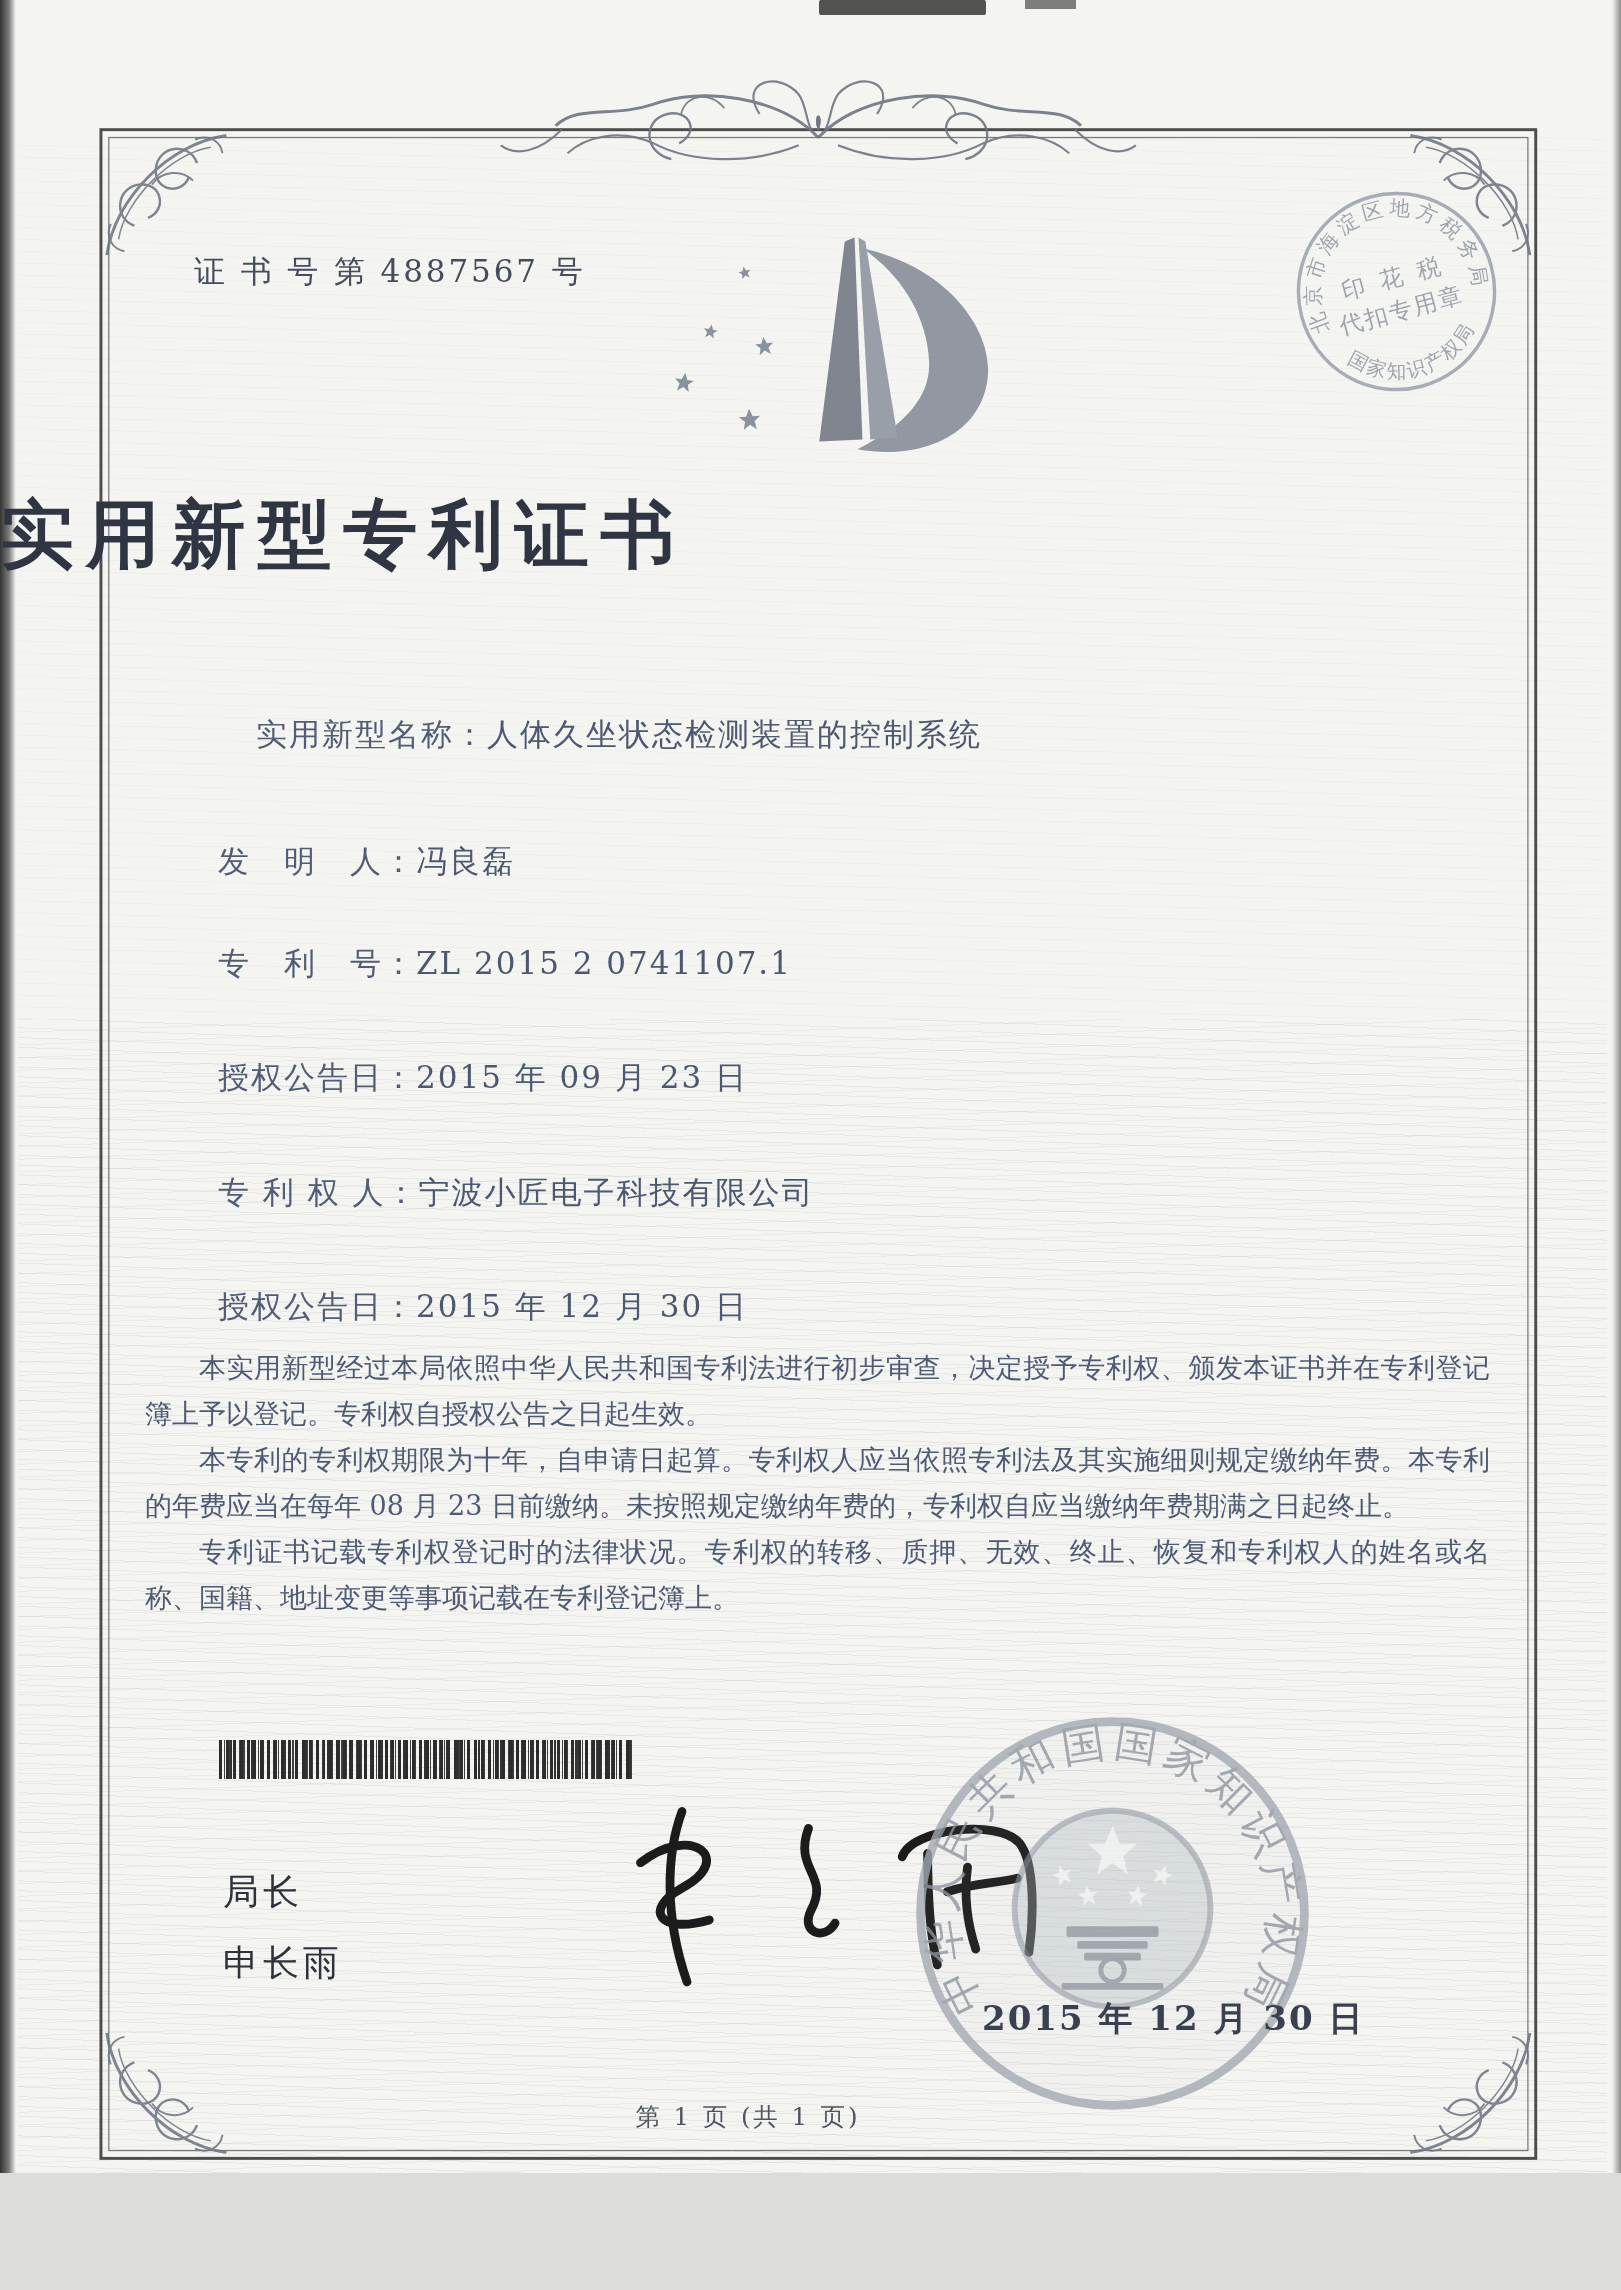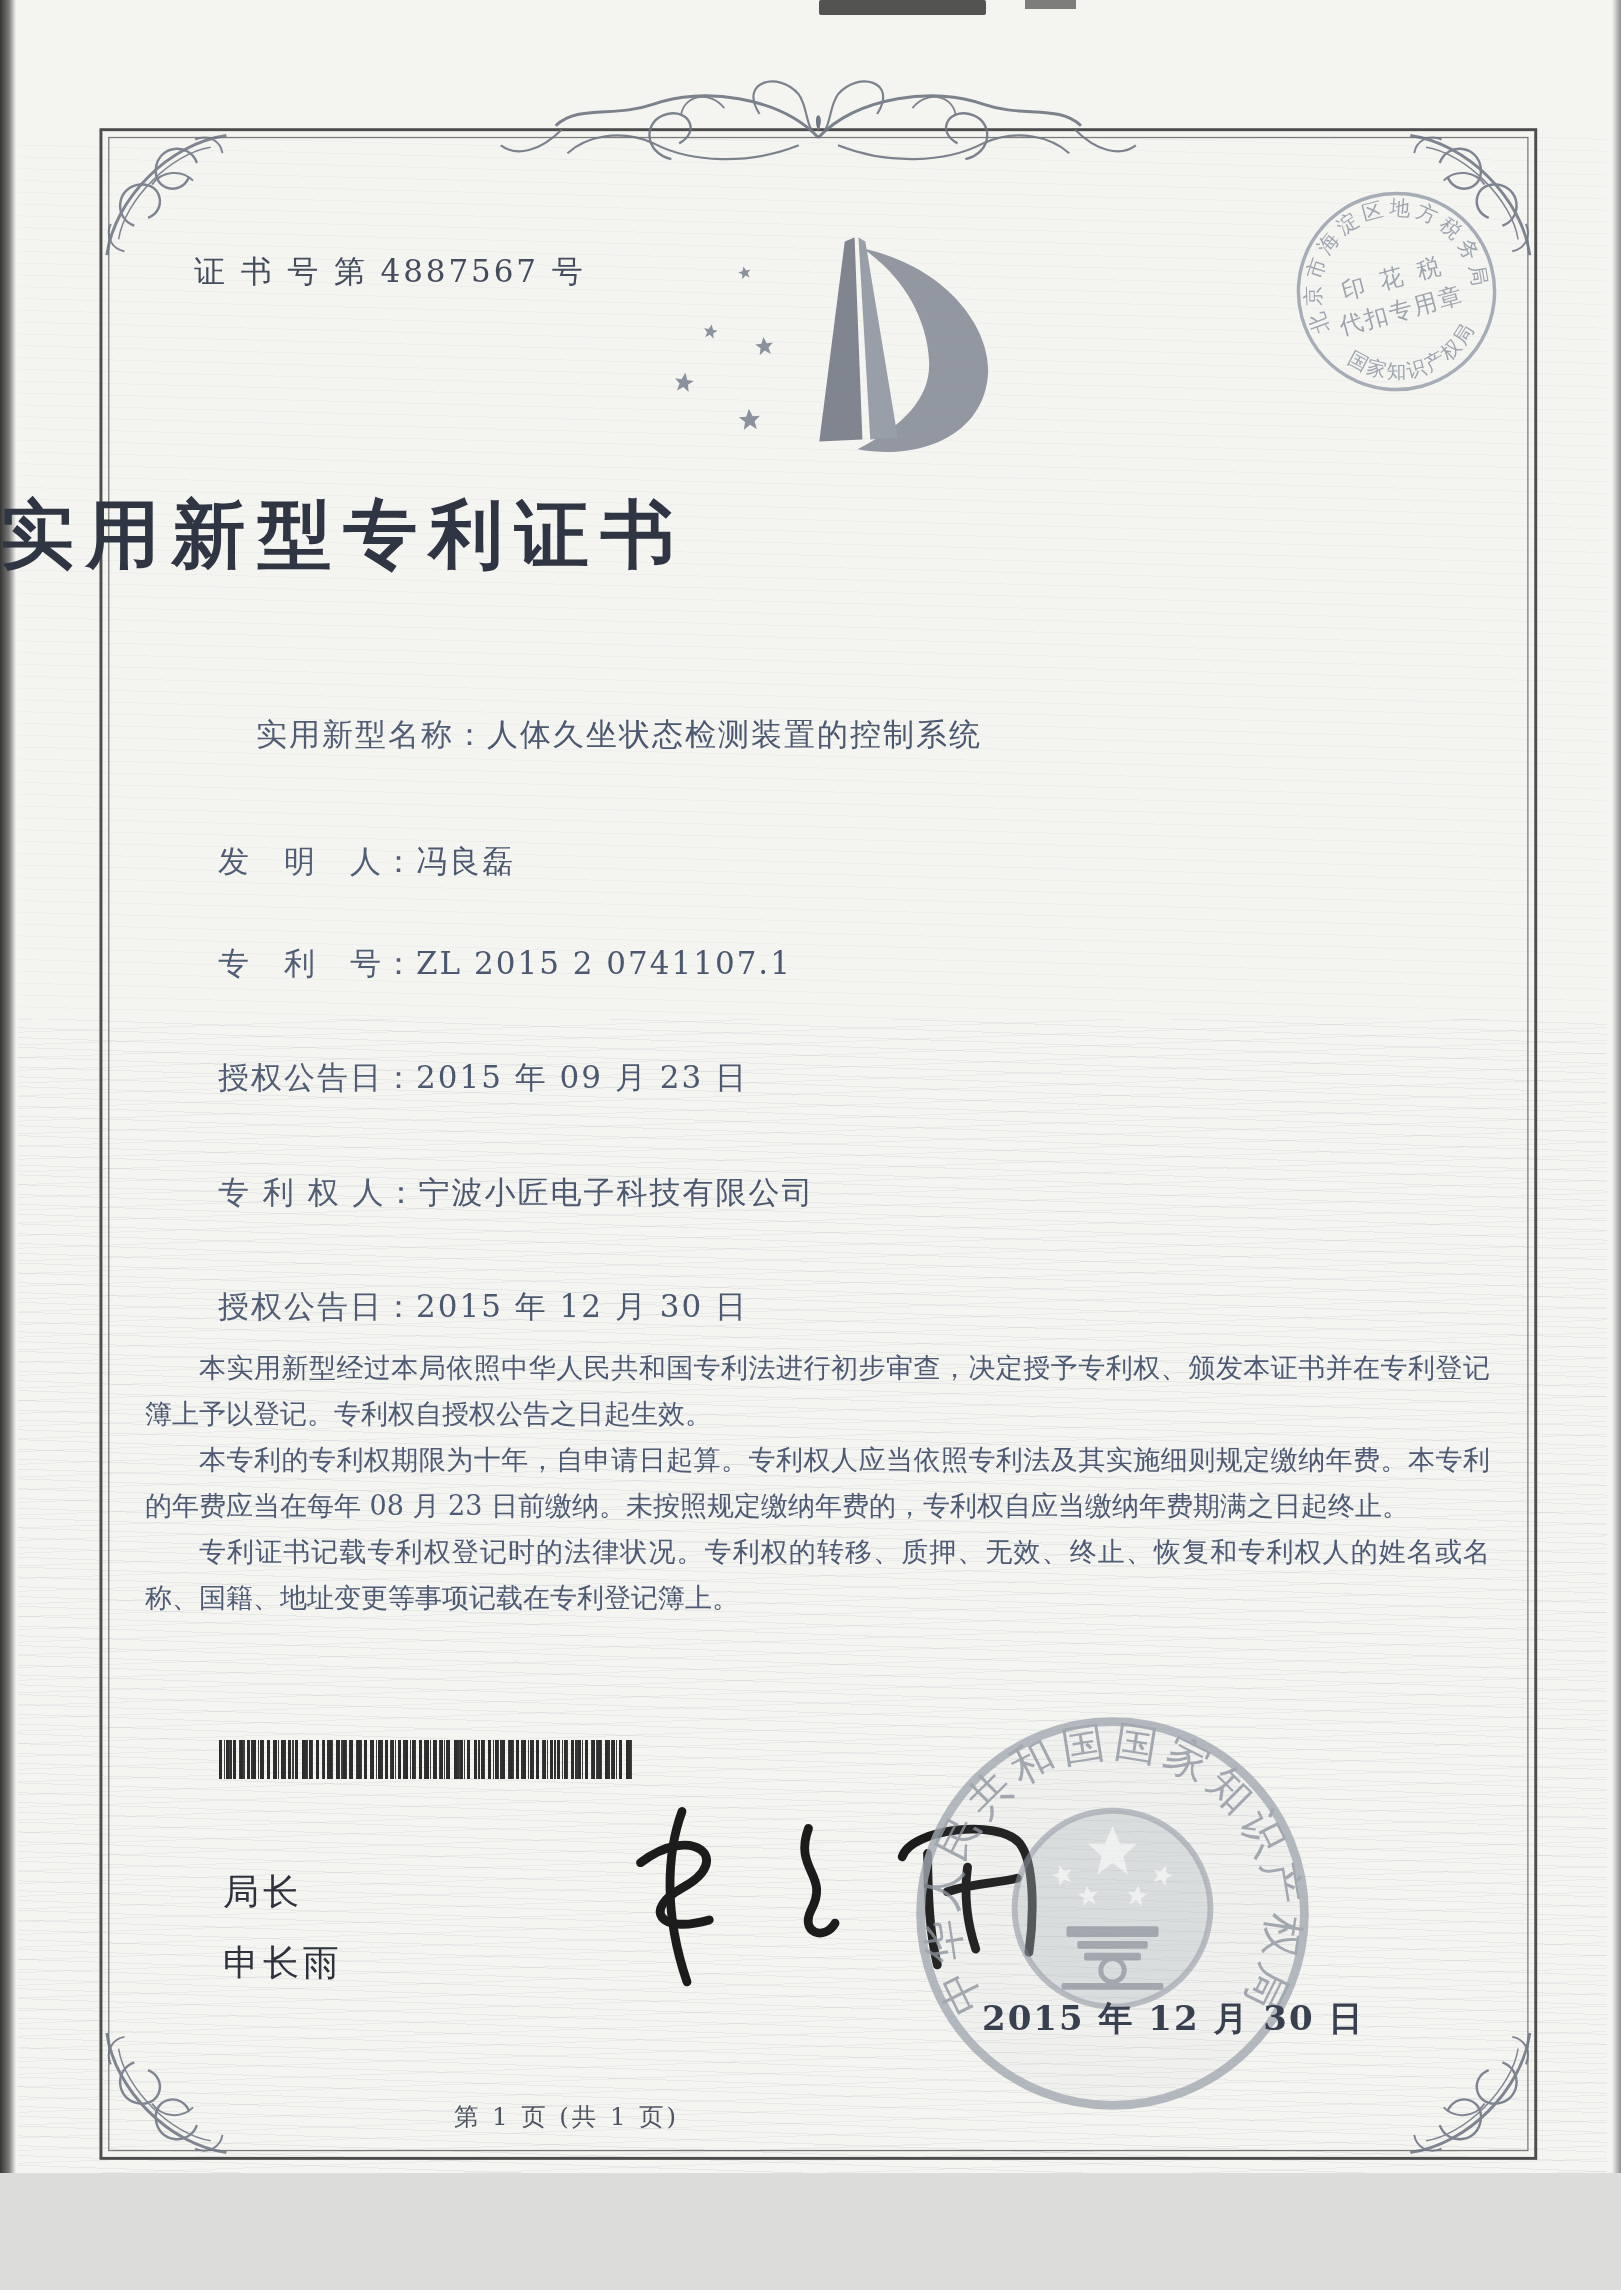--- a/index.html
+++ b/index.html
@@ -44,21 +44,21 @@
       repeating-linear-gradient(90deg,#303030 0 1px, rgba(0,0,0,0) 1px 4.9px);
   }
   .officer-title{position:absolute;left:223px;top:1868px;font-size:36px;letter-spacing:3.9px;color:#2d323c;}
   .officer-name{position:absolute;left:223px;top:1939px;font-size:36px;letter-spacing:3.9px;color:#2d323c;}
   .signature{position:absolute;left:588px;top:1776px;transform:rotate(-3deg);}
   .seal{position:absolute;left:902px;top:1703px;opacity:.8;}
   .seal-date{position:absolute;left:982px;top:1996px;font-size:34px;letter-spacing:2px;color:#394150;
     font-weight:bold;z-index:3;white-space:nowrap;}
   .stamp{position:absolute;left:1269px;top:164px;opacity:.85;}
   .logo{position:absolute;left:627px;top:214px;opacity:.95;}
-  .footer{position:absolute;left:454px;top:2100px;width:588px;text-align:left;font-size:24.5px;
+  .footer{position:absolute;left:454px;top:2100px;width:588px;text-align:center;font-size:24.5px;
     letter-spacing:2.9px;color:#4e5560;}
 </style>
 </head>
 <body>
 
 <div class="page">
 
   <div class="edge-left"></div>
   <div class="edge-right"></div>
   <div class="top-smudge"></div>

